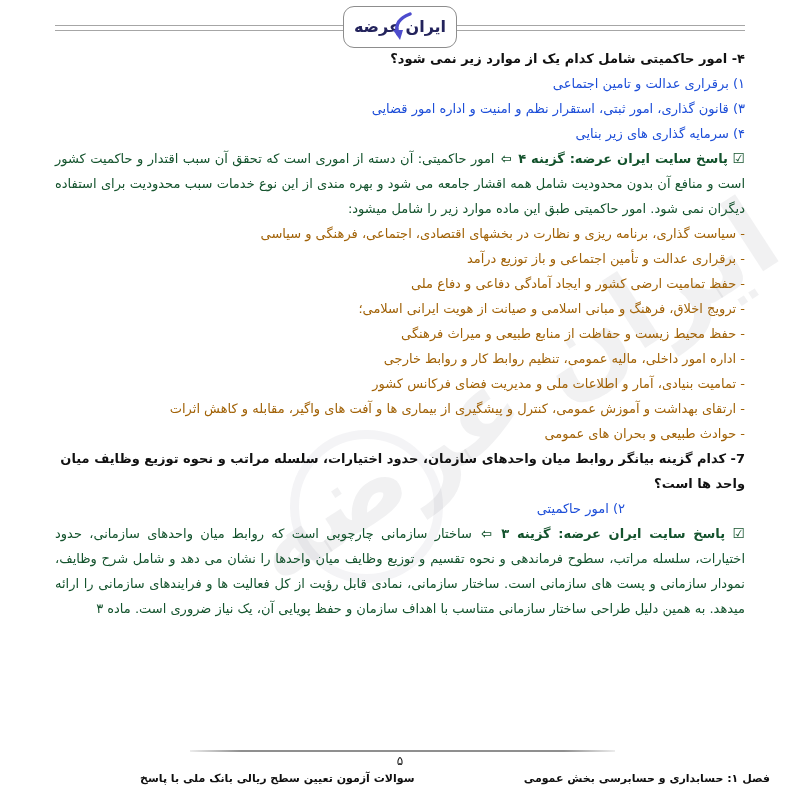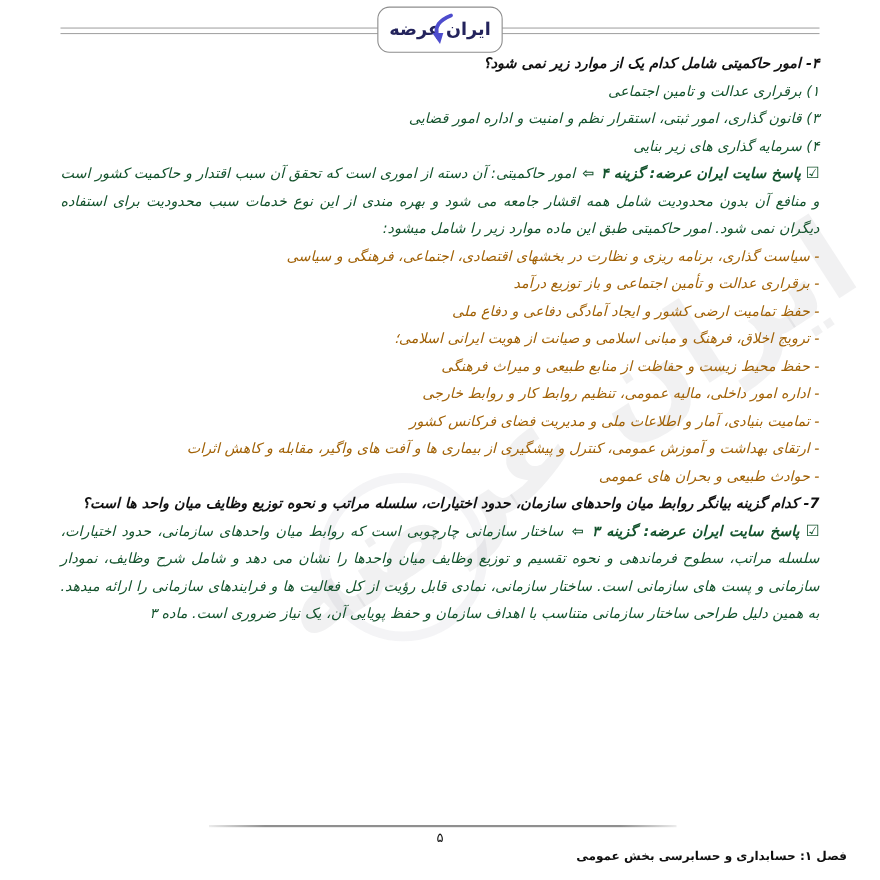--- a/index.html
+++ b/index.html
@@ -34,23 +34,23 @@
   }
   .wm-ring{
     position:absolute;top:430px;left:290px;width:135px;height:135px;
     border:9px solid rgba(75,75,95,0.06);border-radius:50%;z-index:0;
   }
   
   .content{
     position:absolute;top:46px;right:55px;left:55px;z-index:1;
     direction:rtl;font-size:13px;line-height:25px;
   }
-  .content p{margin:0;font-style:italic;}
+  .content p{margin:0;}
   .q-title{font-weight:bold;color:#111111;}
-  .opt{color:#14532d;}
+  .opt{color:#1d4ed8;}
   .answer{color:#14532d;text-align:justify;}
   .answer .chk{font-size:14px;}
   .answer .alabel{font-weight:bold;}
   .answer .arrow{font-weight:bold;padding:0 2px;}
   .bullet{color:#a16207;}
   .opts-grid{display:grid;grid-template-columns:55% 45%;}
   .opts-grid .opt:nth-child(odd){padding-right:120px;}
   
   .footer-divider{
     position:absolute;top:750px;left:190px;width:425px;height:2px;z-index:1;
@@ -101,23 +101,25 @@
       <p class="bullet">- حفظ محیط زیست و حفاظت از منابع طبیعی و میراث فرهنگی</p>
       <p class="bullet">- اداره امور داخلی، مالیه عمومی، تنظیم روابط کار و روابط خارجی</p>
       <p class="bullet">- تمامیت بنیادی، آمار و اطلاعات ملی و مدیریت فضای فرکانس کشور</p>
       <p class="bullet">- ارتقای بهداشت و آموزش عمومی، کنترل و پیشگیری از بیماری ها و آفت های واگیر، مقابله و کاهش اثرات</p>
       <p class="bullet">- حوادث طبیعی و بحران های عمومی</p>
     </div>
 
   <p class="q-title">7- کدام گزینه بیانگر روابط میان واحدهای سازمان، حدود اختیارات، سلسله مراتب و نحوه توزیع وظایف میان واحد ها است؟</p>
 
   <div class="opts-grid">
+      <p class="opt">۲) امور حاکمیتی</p>
     </div>
 
   <p class="answer"><span class="chk">☑</span> <span class="alabel">پاسخ سایت ایران عرضه: گزینه ۳</span> <span class="arrow">⇦</span> <span>ساختار سازمانی چارچوبی است که روابط میان واحدهای سازمانی، حدود اختیارات، سلسله مراتب، سطوح فرماندهی و نحوه تقسیم و توزیع وظایف میان واحدها را نشان می دهد و شامل شرح وظایف، نمودار سازمانی و پست های سازمانی است. ساختار سازمانی، نمادی قابل رؤیت از کل فعالیت ها و فرایندهای سازمانی را ارائه میدهد. به همین دلیل طراحی ساختار سازمانی متناسب با اهداف سازمان و حفظ پویایی آن، یک نیاز ضروری است. ماده ۳</span></p>
 
 </main>
 
 <div class="footer-divider"></div>
 <div class="page-number">۵</div>
 <div class="footer-row">
   <span>فصل ۱: حسابداری و حسابرسی بخش عمومی</span>
+  <span>سوالات آزمون تعیین سطح ریالی بانک ملی با پاسخ</span>
 </div>
 
 </body></html>

